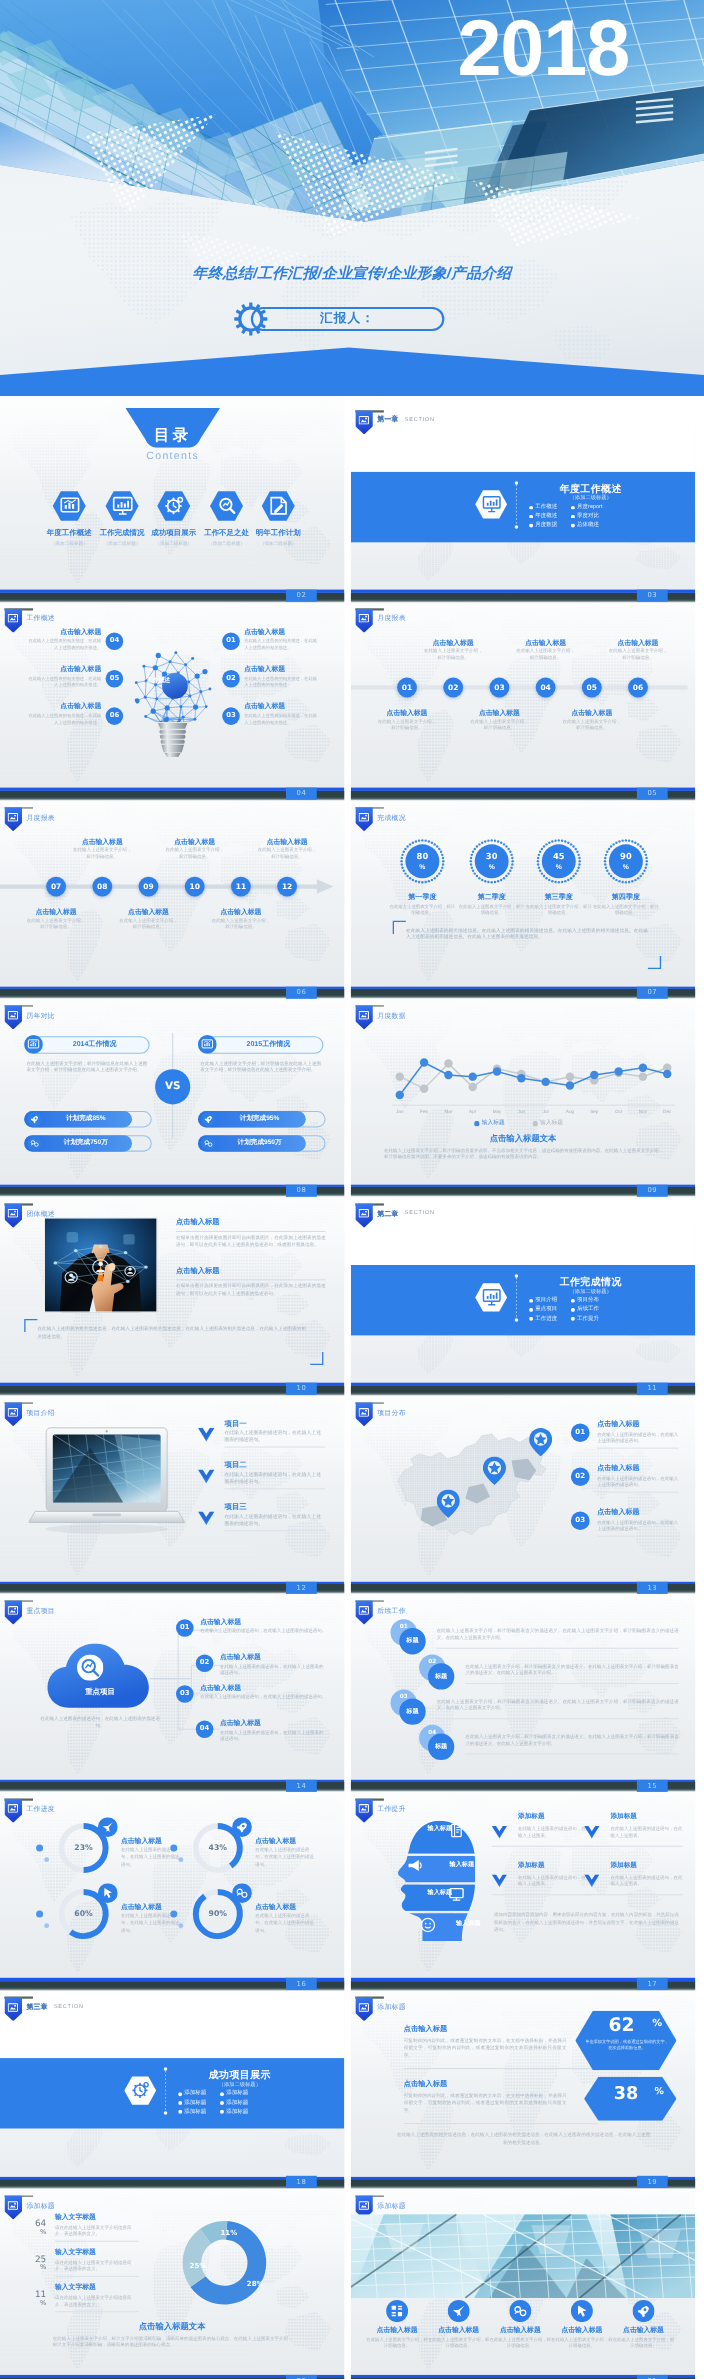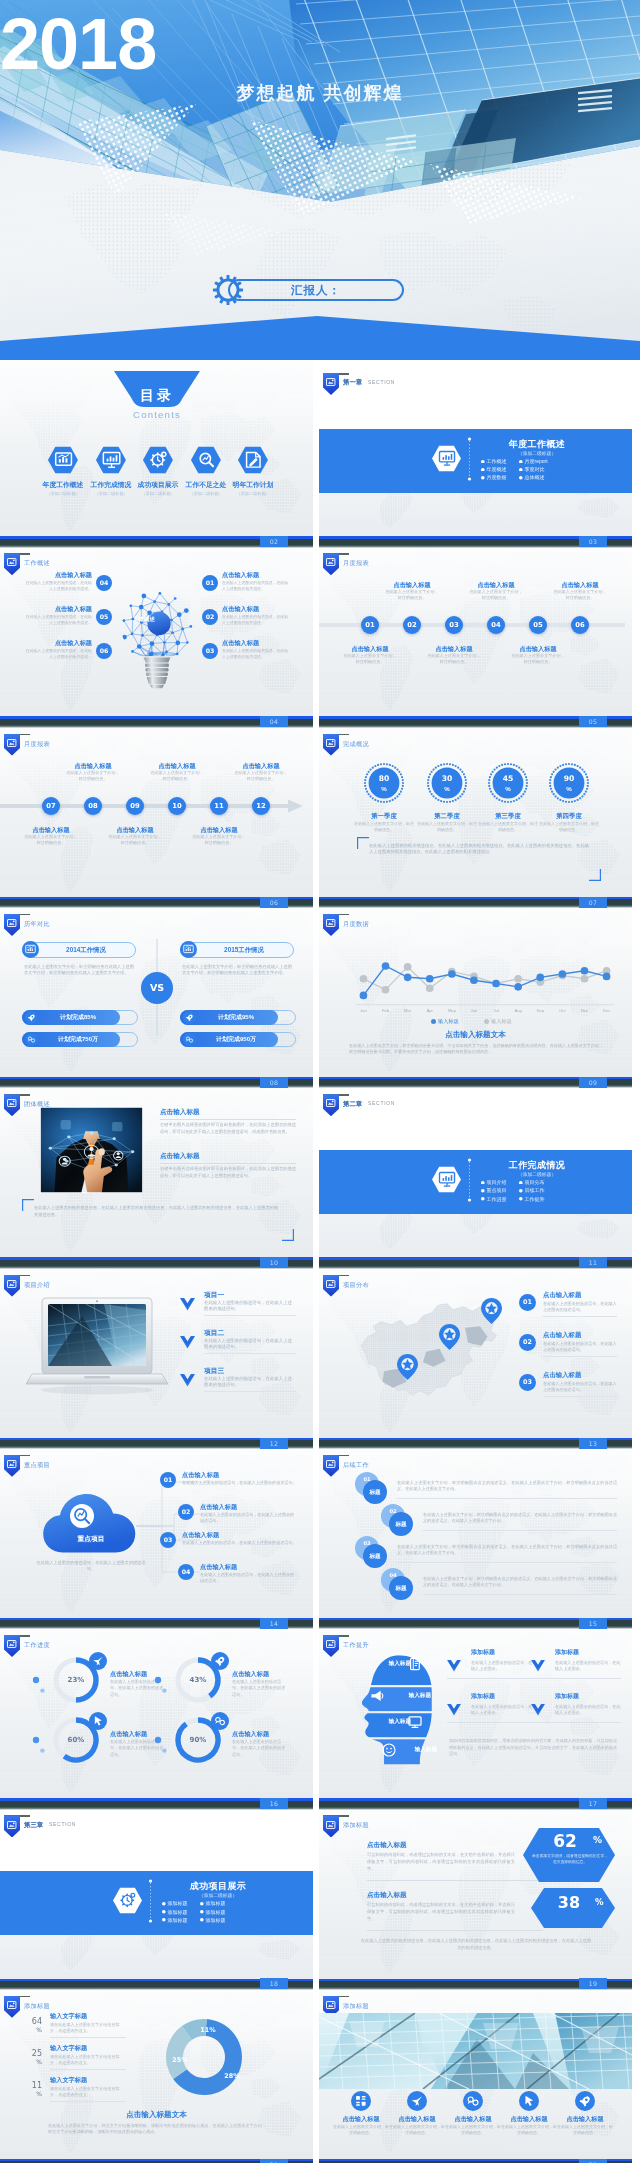--- a/index.html
+++ b/index.html
@@ -7,21 +7,21 @@
        font-family:"Liberation Sans","DejaVu Sans",sans-serif;
        -webkit-font-smoothing:antialiased;}
   .page{position:relative;width:640px;height:2163px;background:#ffffff;}
 
   
   .cover{position:absolute;left:0;top:0;width:640px;height:360px;overflow:hidden;
          background:#eef2f5;}
   .cv-photo{position:absolute;left:0;top:0;width:640px;height:360px;}
   .cv-white{position:absolute;left:0;top:0;width:640px;height:360px;}
   .cv-bottom{position:absolute;left:0;top:0;width:640px;height:360px;}
-  .cv-year{position:absolute;left:0;top:8px;width:572px;text-align:left;
+  .cv-year{position:absolute;left:0;top:8px;width:572px;text-align:right;
      font-size:72px;line-height:72px;font-weight:700;color:#ffffff;letter-spacing:-1px;
      font-family:"Liberation Sans","DejaVu Sans",sans-serif;}
   .cv-slogan{position:absolute;left:0;top:82px;width:640px;text-align:center;
      font-size:18px;line-height:22px;color:#f0f7fe;letter-spacing:2px;font-weight:700;}
   .cv-title{position:absolute;left:0;top:206px;width:640px;text-align:center;
      font-size:29px;line-height:32px;font-weight:700;color:#2472d8;letter-spacing:1.2px;}
   .cv-sub{position:absolute;left:0;top:241px;width:640px;text-align:center;
      font-size:13.5px;line-height:16px;font-weight:700;color:#2f7fdd;letter-spacing:.2px;
      font-style:italic;}
   .cv-pill{position:absolute;left:228px;top:279px;width:176px;height:22px;
@@ -299,21 +299,21 @@
       <polygon points="430,164 584,198 468,224" fill="url(#halftone)"></polygon>
       <polygon points="160,210 286,232 196,256" fill="url(#halftone)" opacity="0.55"></polygon>
     </g>
   </svg>
 
   <svg class="cv-bottom" viewBox="0 0 640 360" preserveAspectRatio="none">
     <path d="M0,341 L317,316 L640,341 L640,360 L0,360 Z" fill="#2f7fe8"></path>
   </svg>
 
   <div class="cv-year">2018</div>
-  <div class="cv-slogan">梦想起航 共创辉煌</div>
+  <div class="cv-sub">年终总结/工作汇报/企业宣传/企业形象/产品介绍</div>
   <div class="cv-pill">
     <span>汇报人：</span>
   </div>
   <svg class="cv-gear" viewBox="0 0 40 40">
     <circle cx="20" cy="20" r="12.6" fill="none" stroke="#2f7fdd" stroke-width="3.6"></circle>
     <g fill="#2f7fdd" transform="translate(20,20)">
       <rect x="-1.85" y="-18.8" width="3.7" height="6" rx="0.7"></rect>
       <rect x="-1.85" y="-18.8" width="3.7" height="6" rx="0.7" transform="rotate(30)"></rect>
       <rect x="-1.85" y="-18.8" width="3.7" height="6" rx="0.7" transform="rotate(60)"></rect>
       <rect x="-1.85" y="-18.8" width="3.7" height="6" rx="0.7" transform="rotate(90)"></rect>

